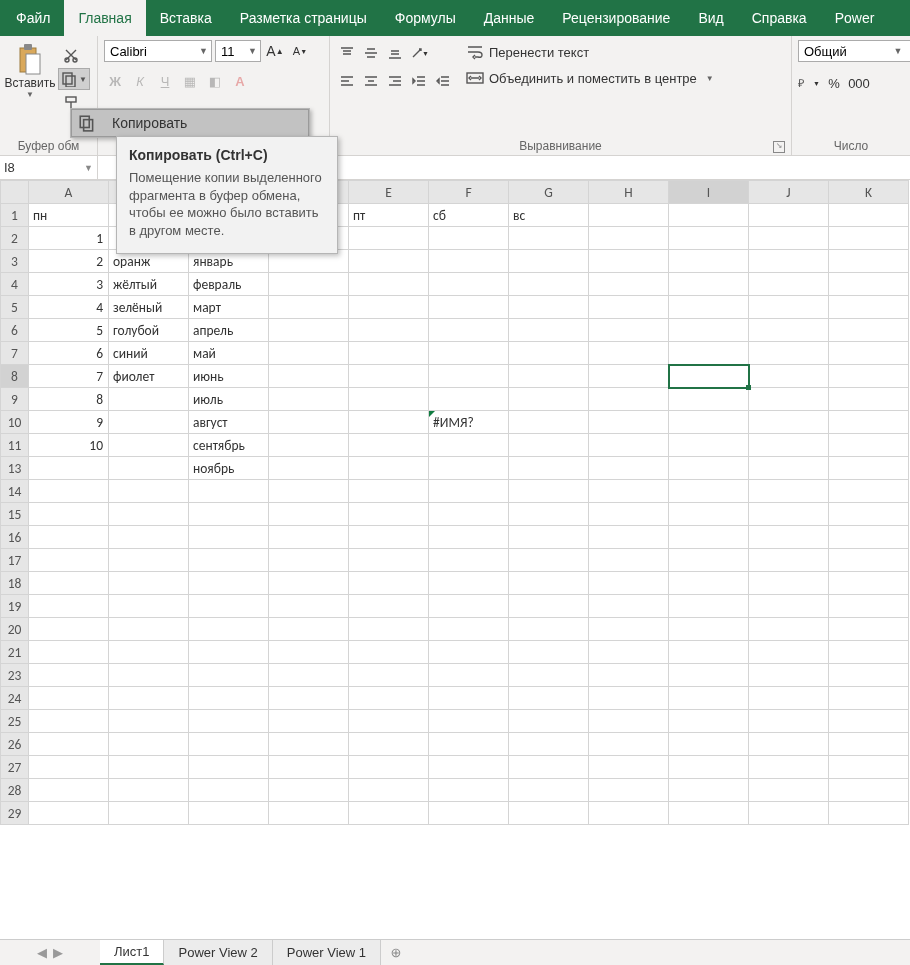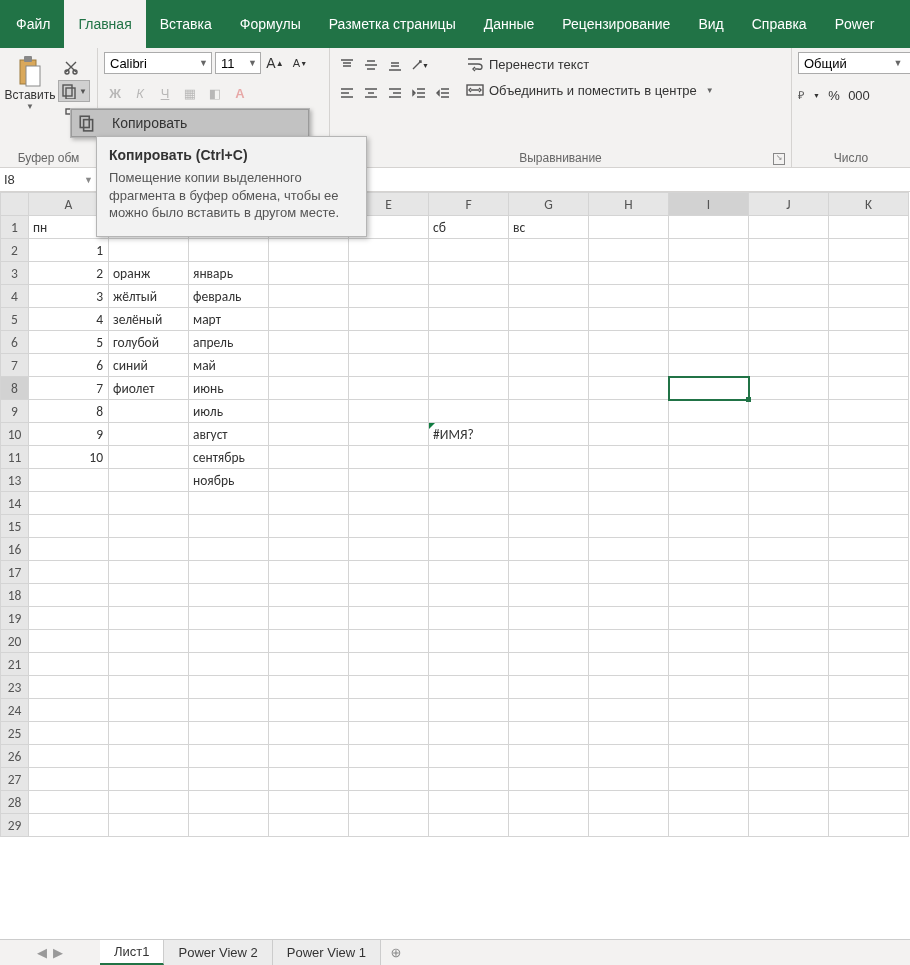--- a/index.html
+++ b/index.html
@@ -1,19 +1,19 @@
 <!DOCTYPE html>
 <html><head>
 <meta charset="utf-8">
 <style>
   * { box-sizing: border-box; margin: 0; padding: 0; font-family: 'Segoe UI', Tahoma, sans-serif; }
   body { width: 910px; height: 965px; background: #fff; overflow: hidden; font-size: 13px; color: #333; position: relative; }
 
   
-  .tabs-bar { background: #217346; height: 48px; display: flex; align-items: stretch; padding-left: 2px; }
+  .tabs-bar { background: #217346; height: 36px; display: flex; align-items: stretch; padding-left: 2px; }
   .tab { color: #fff; padding: 0 14px; display: flex; align-items: center; font-size: 14px; cursor: pointer; }
   .tab.active { background: #f3f2f1; color: #217346; }
 
   
   .ribbon { background: #f3f2f1; border-bottom: 1px solid #d5d3d1; height: 120px; display: flex; }
   .ribbon-group { border-right: 1px solid #d5d3d1; display: flex; flex-direction: column; height: 100%; padding: 4px 6px 0 6px; }
   .ribbon-group-body { flex: 1; display: flex; gap: 4px; }
   .ribbon-group-label { text-align: center; font-size: 12px; color: #666; padding: 2px 0; position: relative; }
   .dialog-launcher { position: absolute; right: 0; bottom: 2px; width: 12px; height: 12px; border: 1px solid #888; font-size: 8px; line-height: 8px; text-align: center; color: #888; cursor: pointer; }
 
@@ -65,36 +65,36 @@
   .sheet-nav { width: 100px; display: flex; align-items: center; justify-content: center; gap: 6px; color: #999; }
   .sheet-tab { padding: 4px 14px; border-right: 1px solid #ccc; background: #ececec; font-size: 13px; cursor: pointer; display:flex; align-items:center;}
   .sheet-tab.active { background: #fff; border-bottom: 2px solid #217346; font-weight: 400; }
   .sheet-add { width: 30px; display: flex; align-items: center; justify-content: center; color: #888; cursor: pointer; }
 
   
   .copy-menu { position: absolute; left: 70px; top: 108px; width: 240px; background: #f2f2f2; border: 1px solid #b5b5b5; box-shadow: 2px 2px 4px rgba(0,0,0,0.25); z-index: 50; }
   .copy-menu .item { display: flex; align-items: center; gap: 16px; padding: 4px 10px 4px 6px; background: #c2c2c2; border: 1px solid #9a9a9a; font-size: 14px; cursor:pointer;}
   .copy-menu .item svg { width: 18px; height: 18px; flex-shrink:0; }
 
-  .tooltip { position: absolute; left: 96px; top: 136px; width: 271px; background: #f2f2f2; border: 1px solid #b5b5b5; box-shadow: 2px 2px 5px rgba(0,0,0,0.25); z-index: 60; padding: 10px 12px 14px 12px; }
+  .tooltip { position: absolute; left: 116px; top: 136px; width: 222px; background: #f2f2f2; border: 1px solid #b5b5b5; box-shadow: 2px 2px 5px rgba(0,0,0,0.25); z-index: 60; padding: 10px 12px 14px 12px; }
   .tooltip .tt-title { font-weight: 700; font-size: 14px; margin-bottom: 6px; }
   .tooltip .tt-body { font-size: 13px; color: #555; line-height: 1.35; }
 
   
   .glyph { fill: none; stroke: #555; stroke-width: 1.4; }
 </style>
 </head>
 <body>
 
 <div class="tabs-bar">
   <div class="tab">Файл</div>
   <div class="tab active">Главная</div>
   <div class="tab">Вставка</div>
+  <div class="tab">Разметка страницы</div>
   <div class="tab">Формулы</div>
-  <div class="tab">Разметка страницы</div>
   <div class="tab">Данные</div>
   <div class="tab">Рецензирование</div>
   <div class="tab">Вид</div>
   <div class="tab">Справка</div>
   <div class="tab">Power</div>
 </div>
 
 <div class="ribbon">
 
   <div class="ribbon-group" style="width:98px">

